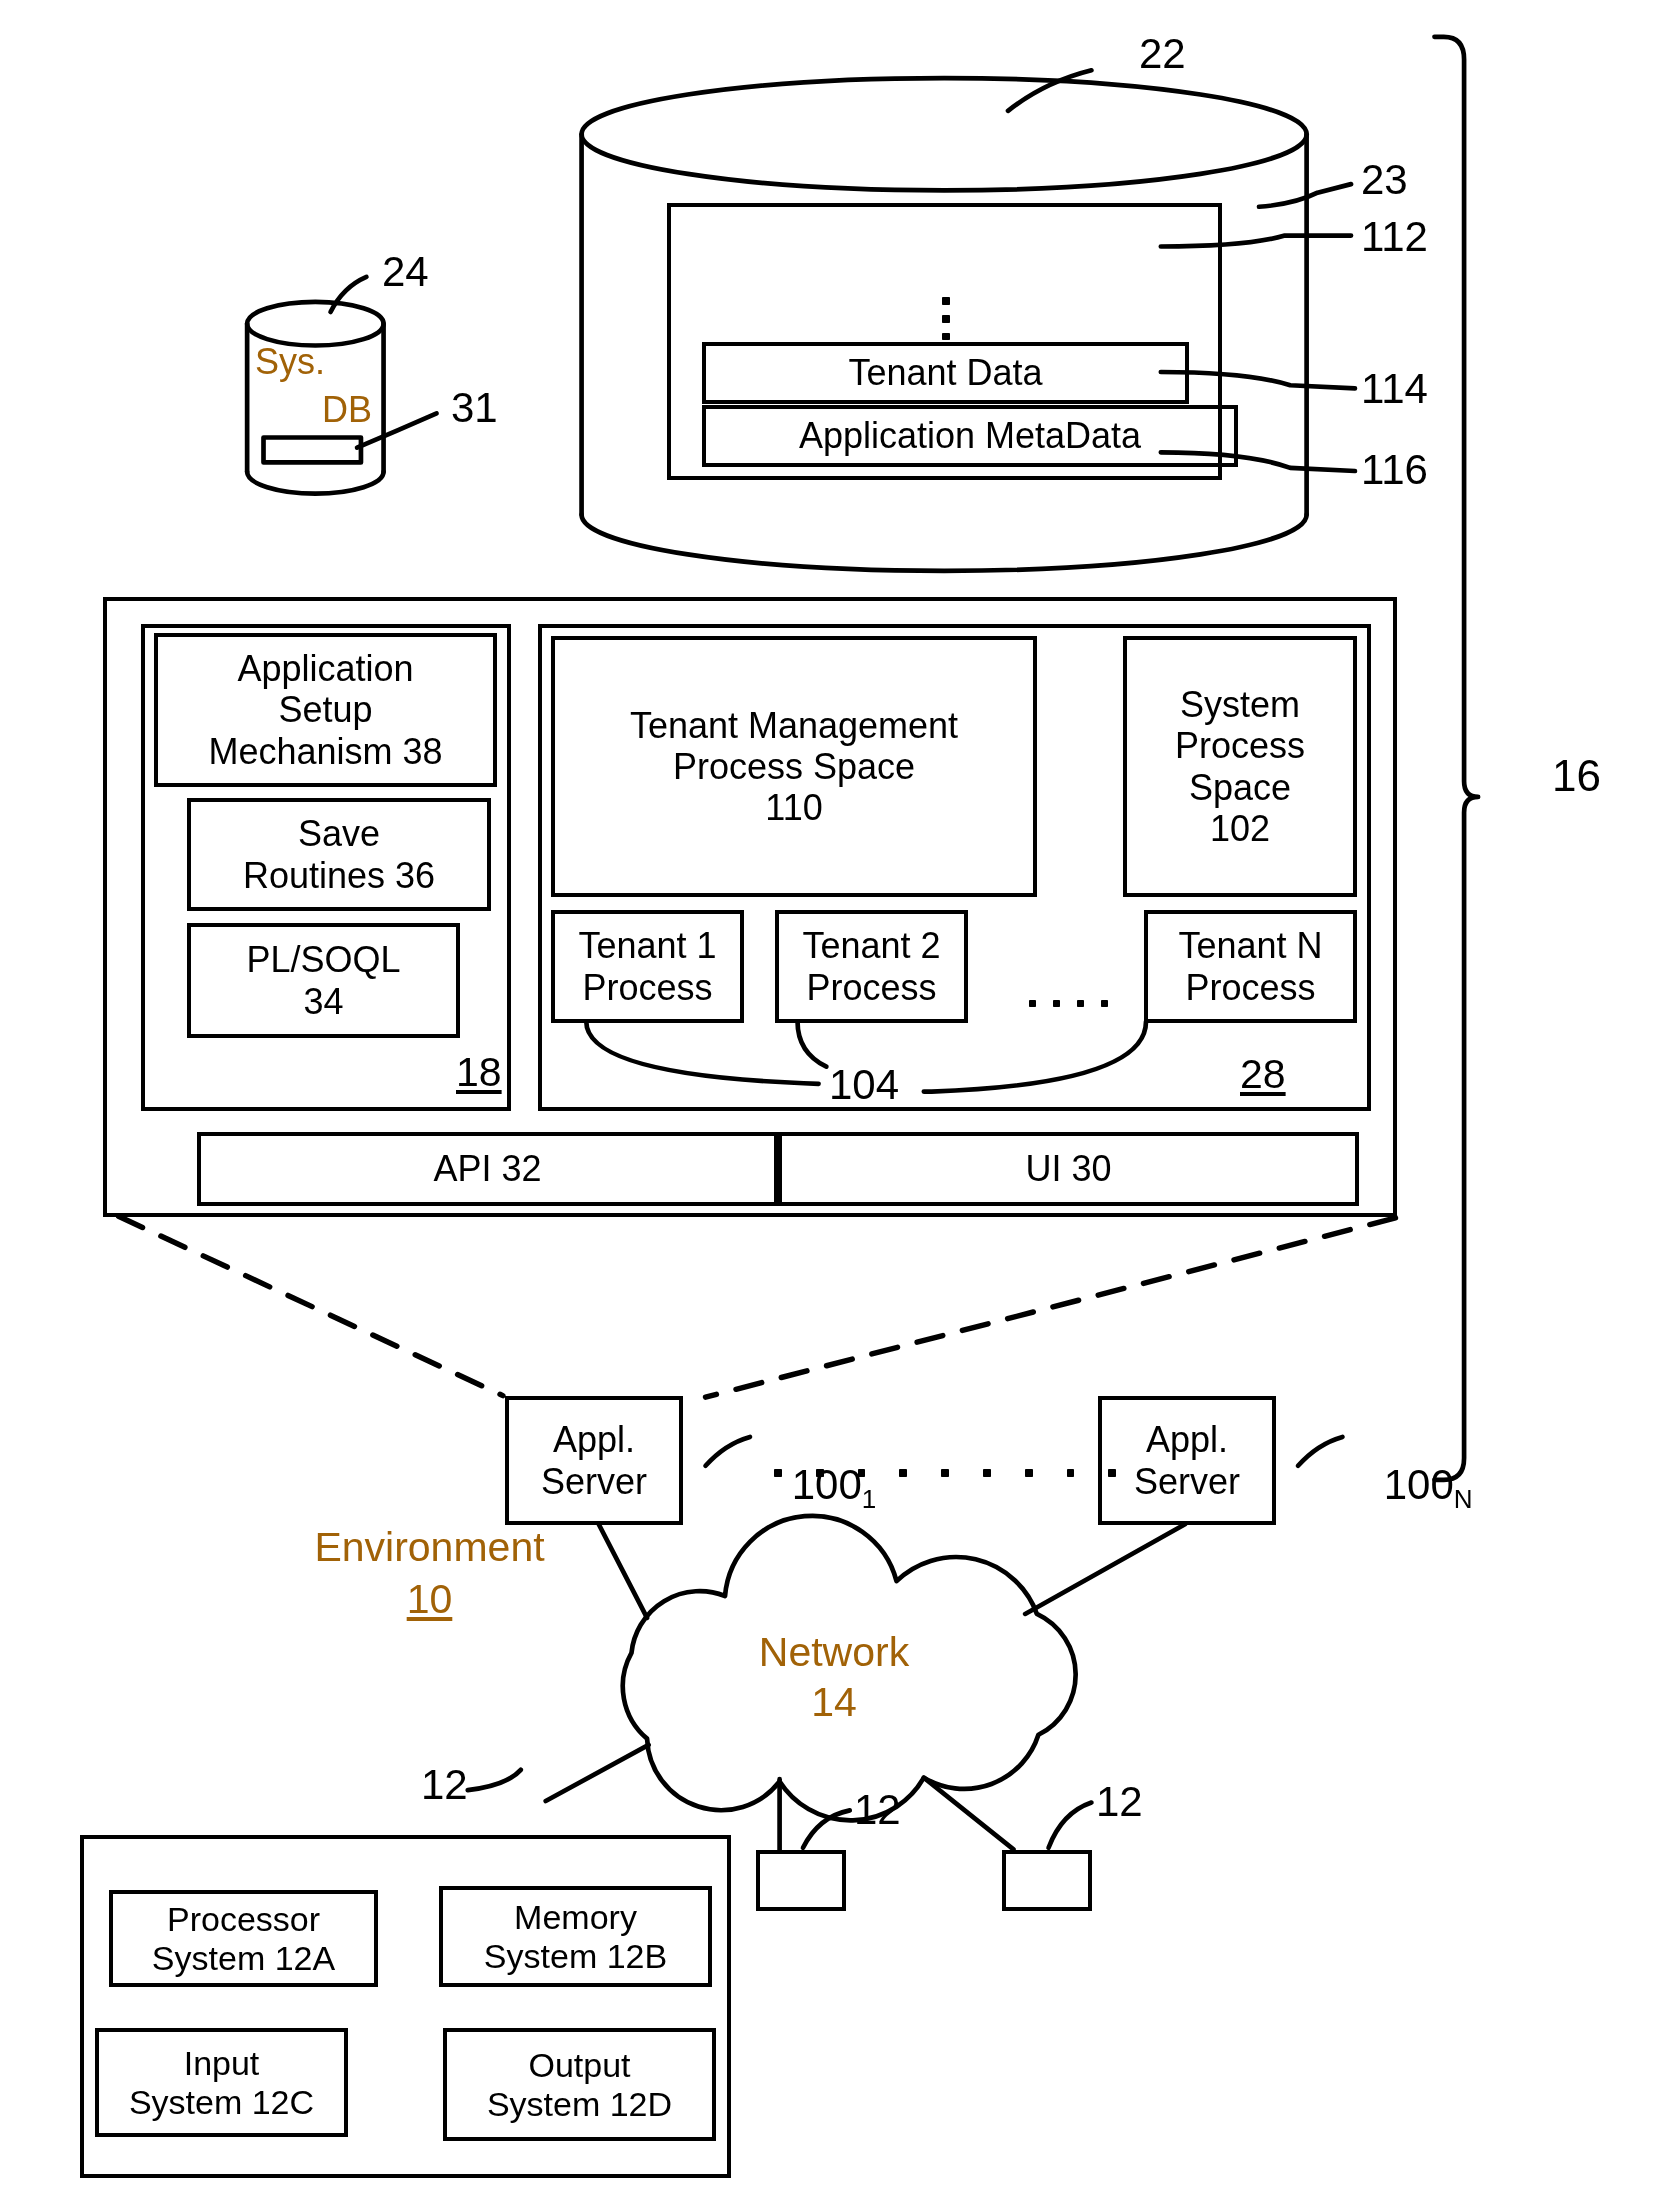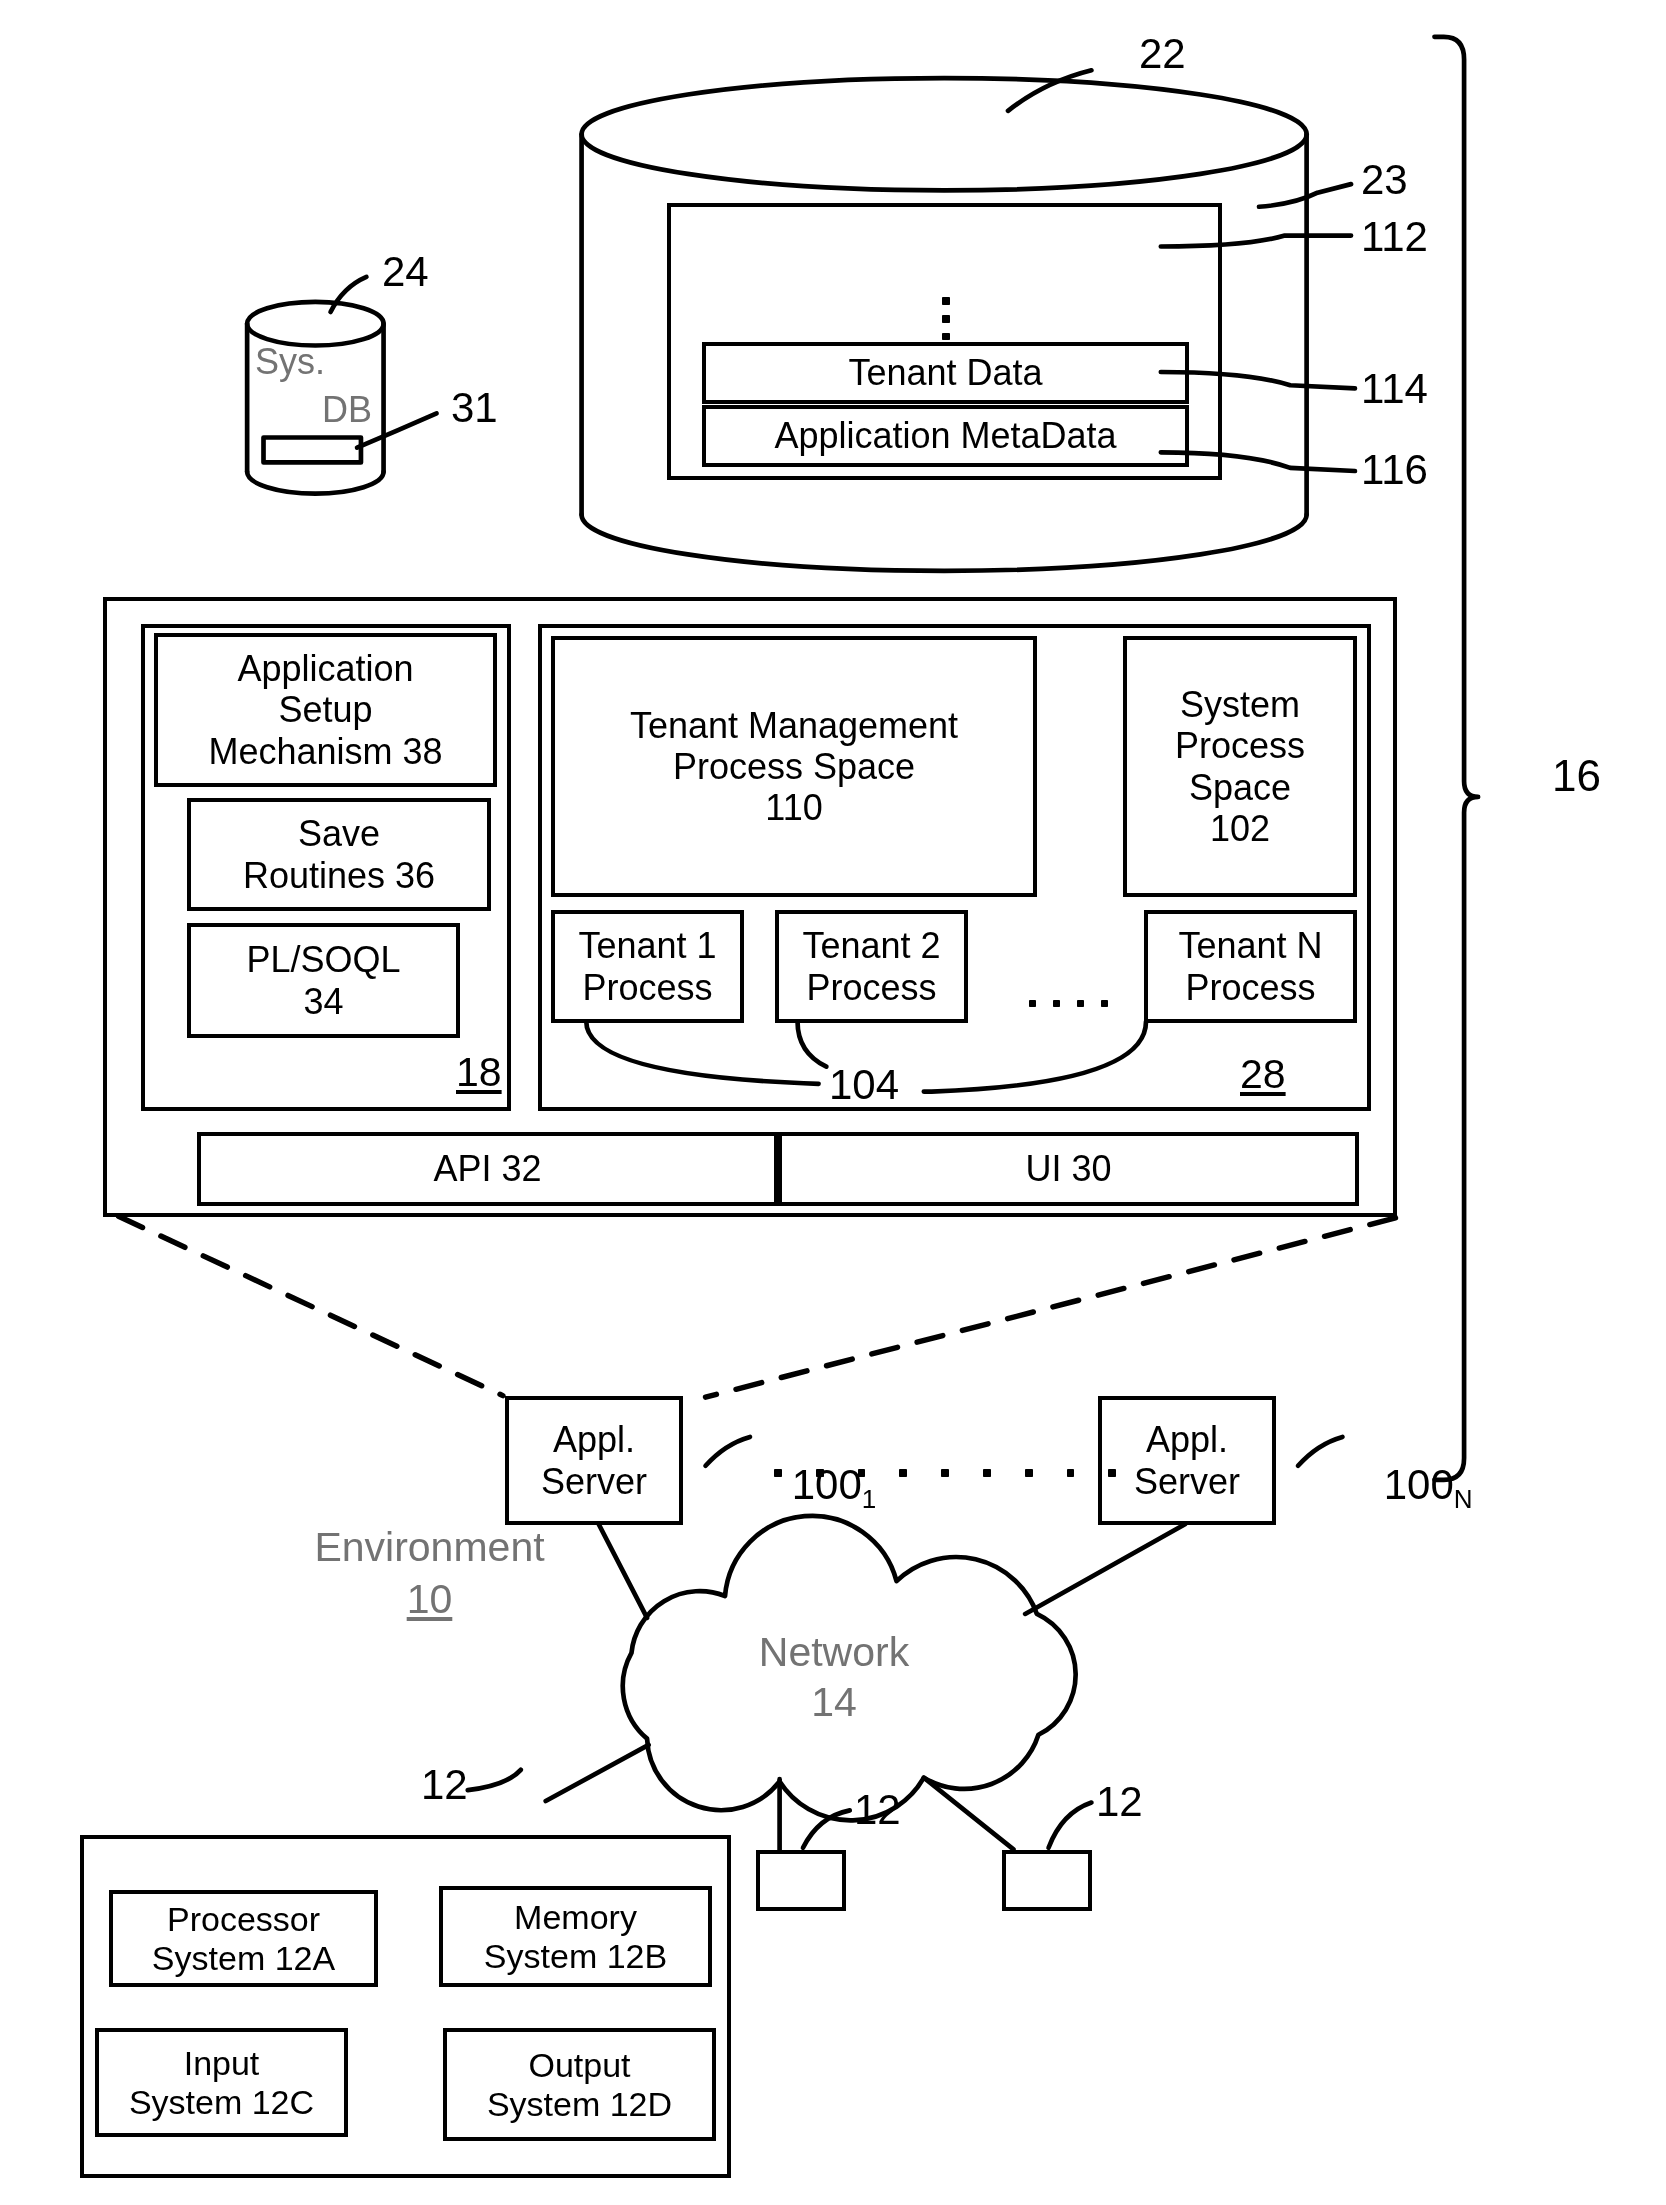--- a/index.html
+++ b/index.html
@@ -16,21 +16,21 @@
   }
   #svgroot{
     position:absolute;
     left:0; top:0;
     width:1666px;
     height:2205px;
   }
   .lbl{
     position:absolute;
     font-family:"Liberation Sans", sans-serif;
-    color:#737373;
+    color:#a16207;
     white-space:pre;
     line-height:1.12;
     text-align:center;
   }
   .boxed{
     position:absolute;
     box-sizing:border-box;
     border:3.1px solid #000;
     background:transparent;
     display:flex;
@@ -169,21 +169,21 @@
 
 
   <div class="dotcol" style="left:942px; top:297px;">
     <i></i>
       <i></i>
       <i></i>
   </div>
 
   <div class="boxed" style="left:702px; top:342px; width:487px; height:62px; border-width:4.7px; font-size:36px;">Tenant Data</div>
 
-  <div class="boxed" style="left:702px; top:405px; width:487px; height:62px; border-width:4.7px; font-size:36px;">Application MetaData</div>
+  <div class="boxed" style="left:702px; top:405px; width:536px; height:62px; border-width:4.7px; font-size:36px;">Application MetaData</div>
 
   <div class="ref" style="left:1139px; top:30px; font-size:42px;">22</div>
   <div class="ref" style="left:1361px; top:156px; font-size:42px;">23</div>
   <div class="ref" style="left:1361px; top:213px; font-size:42px;">112</div>
   <div class="ref" style="left:1361px; top:365px; font-size:42px;">114</div>
   <div class="ref" style="left:1361px; top:446px; font-size:42px;">116</div>
 
   <div class="lbl" style="left:255px; top:342px; width:117px; font-size:36px; text-align:left;">Sys.</div>
   <div class="lbl" style="left:255px; top:390px; width:117px; font-size:36px; text-align:right;">DB</div>
 

